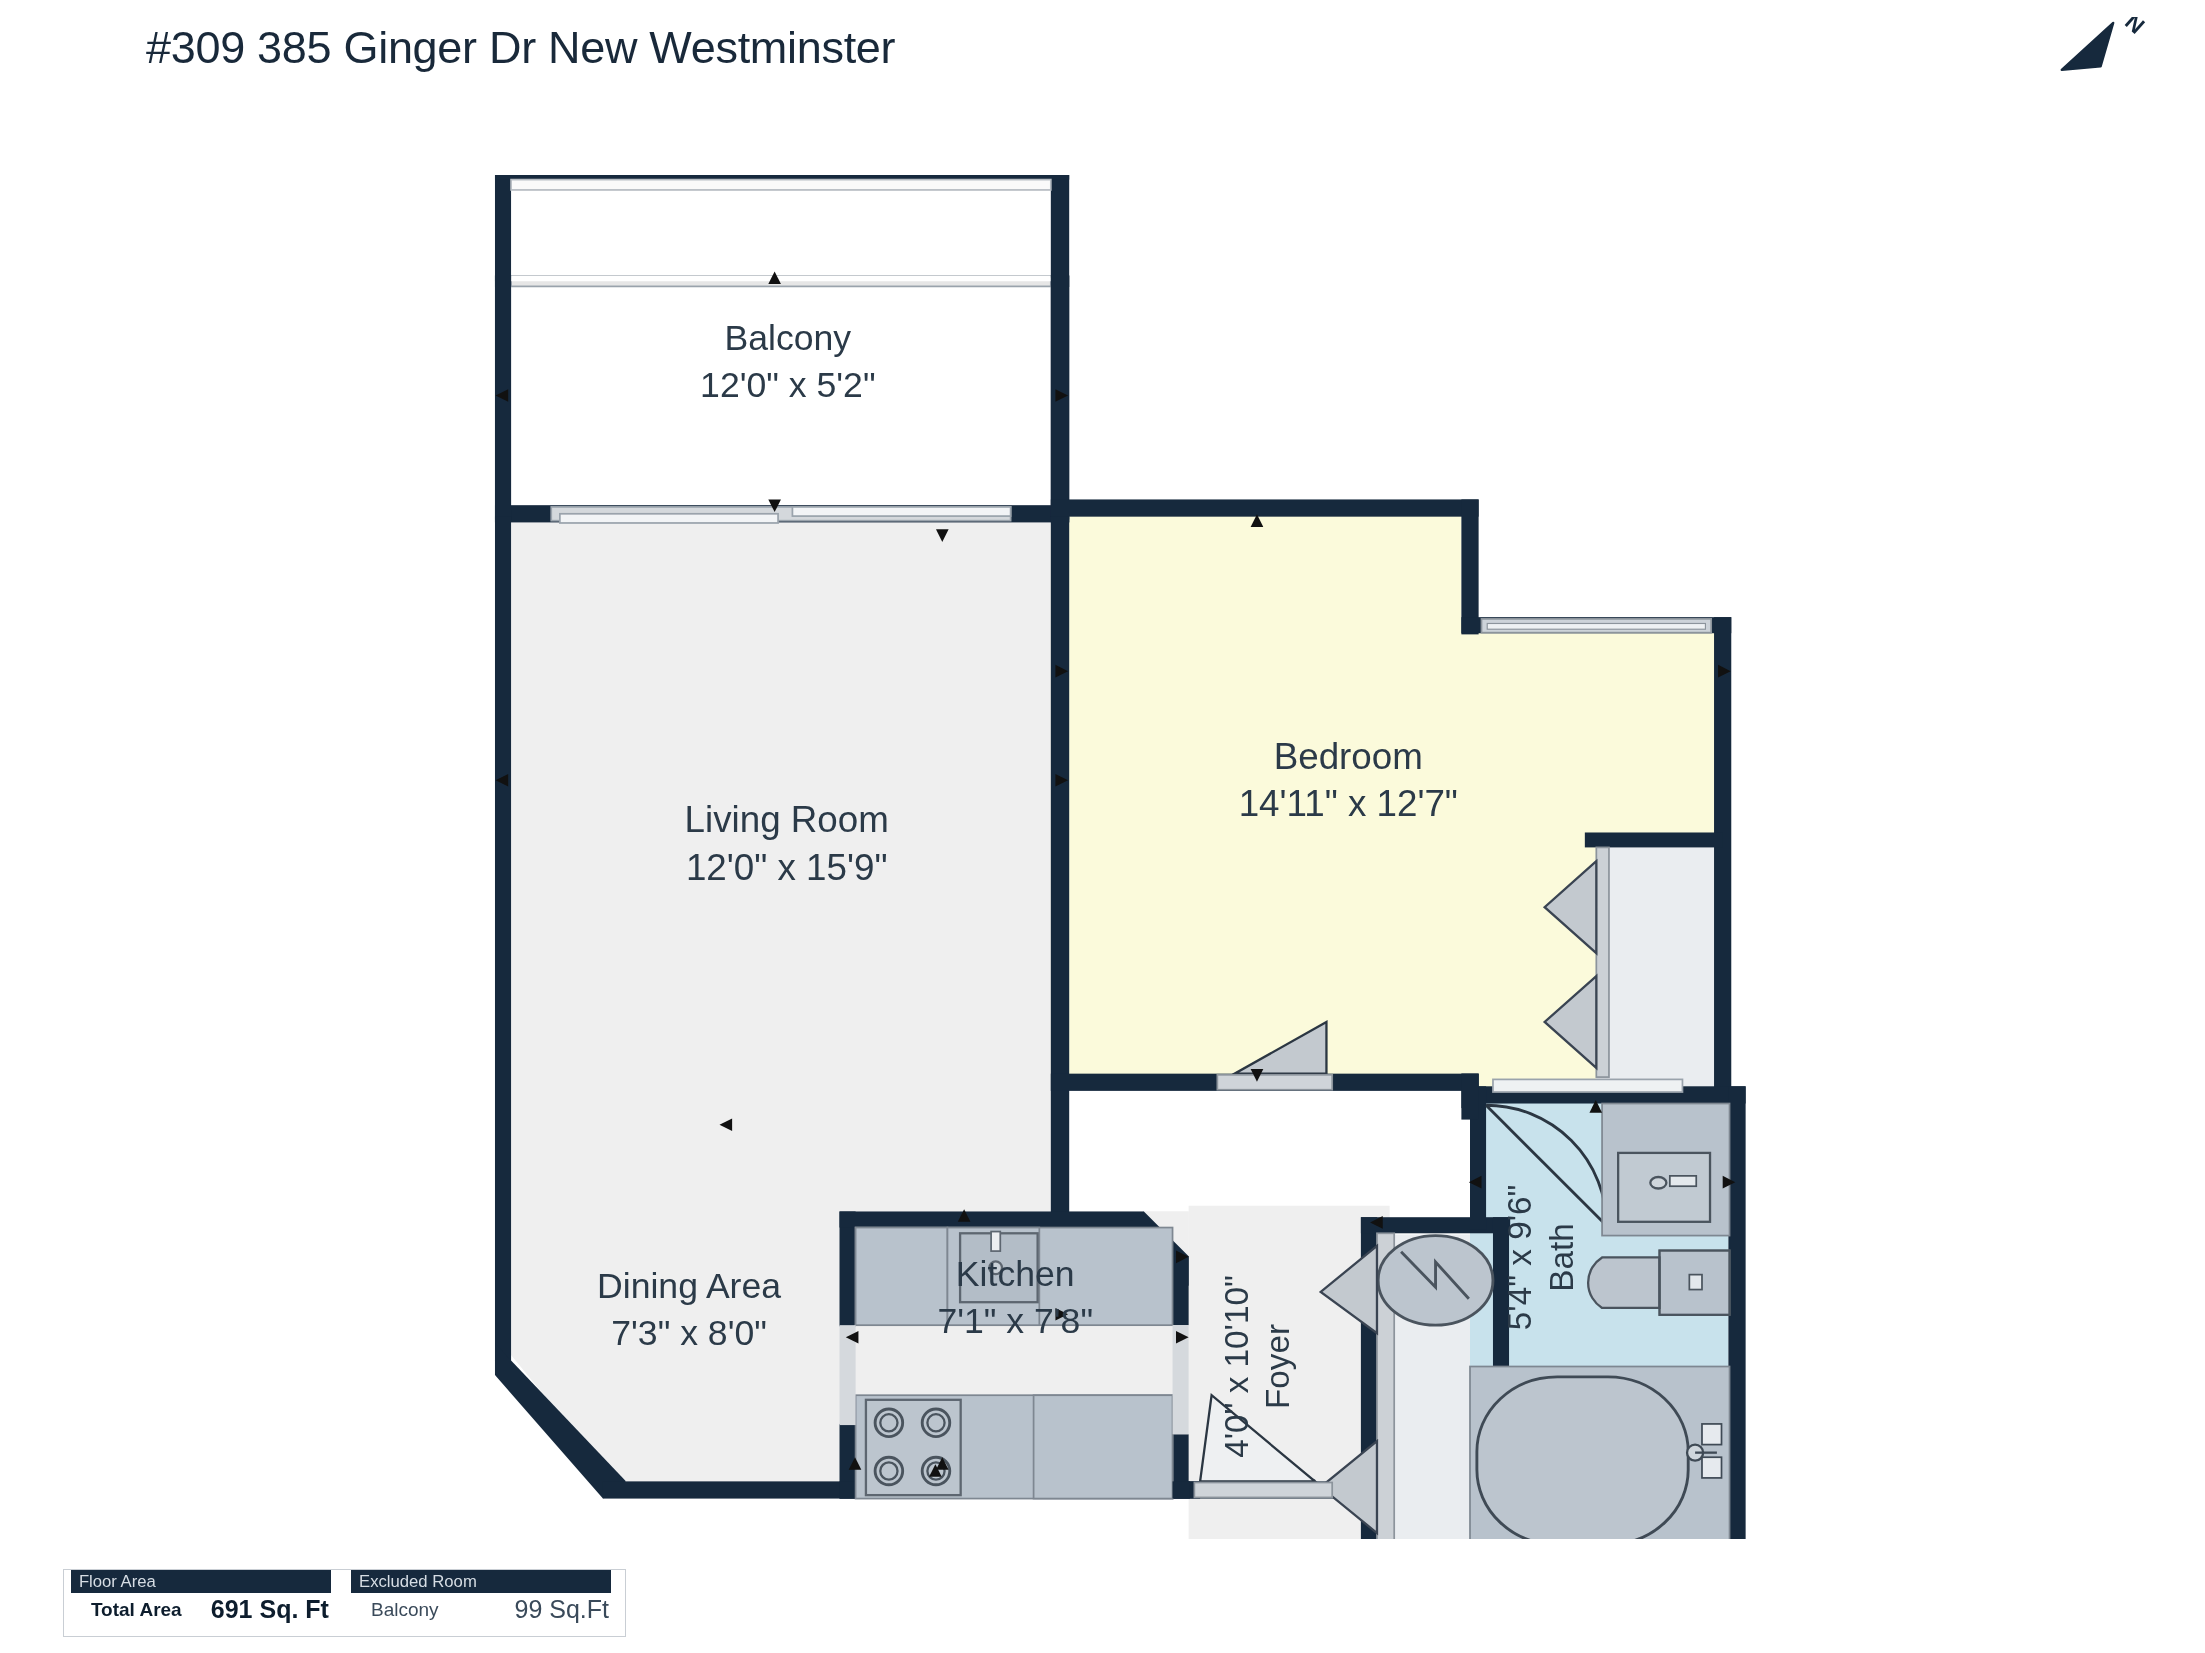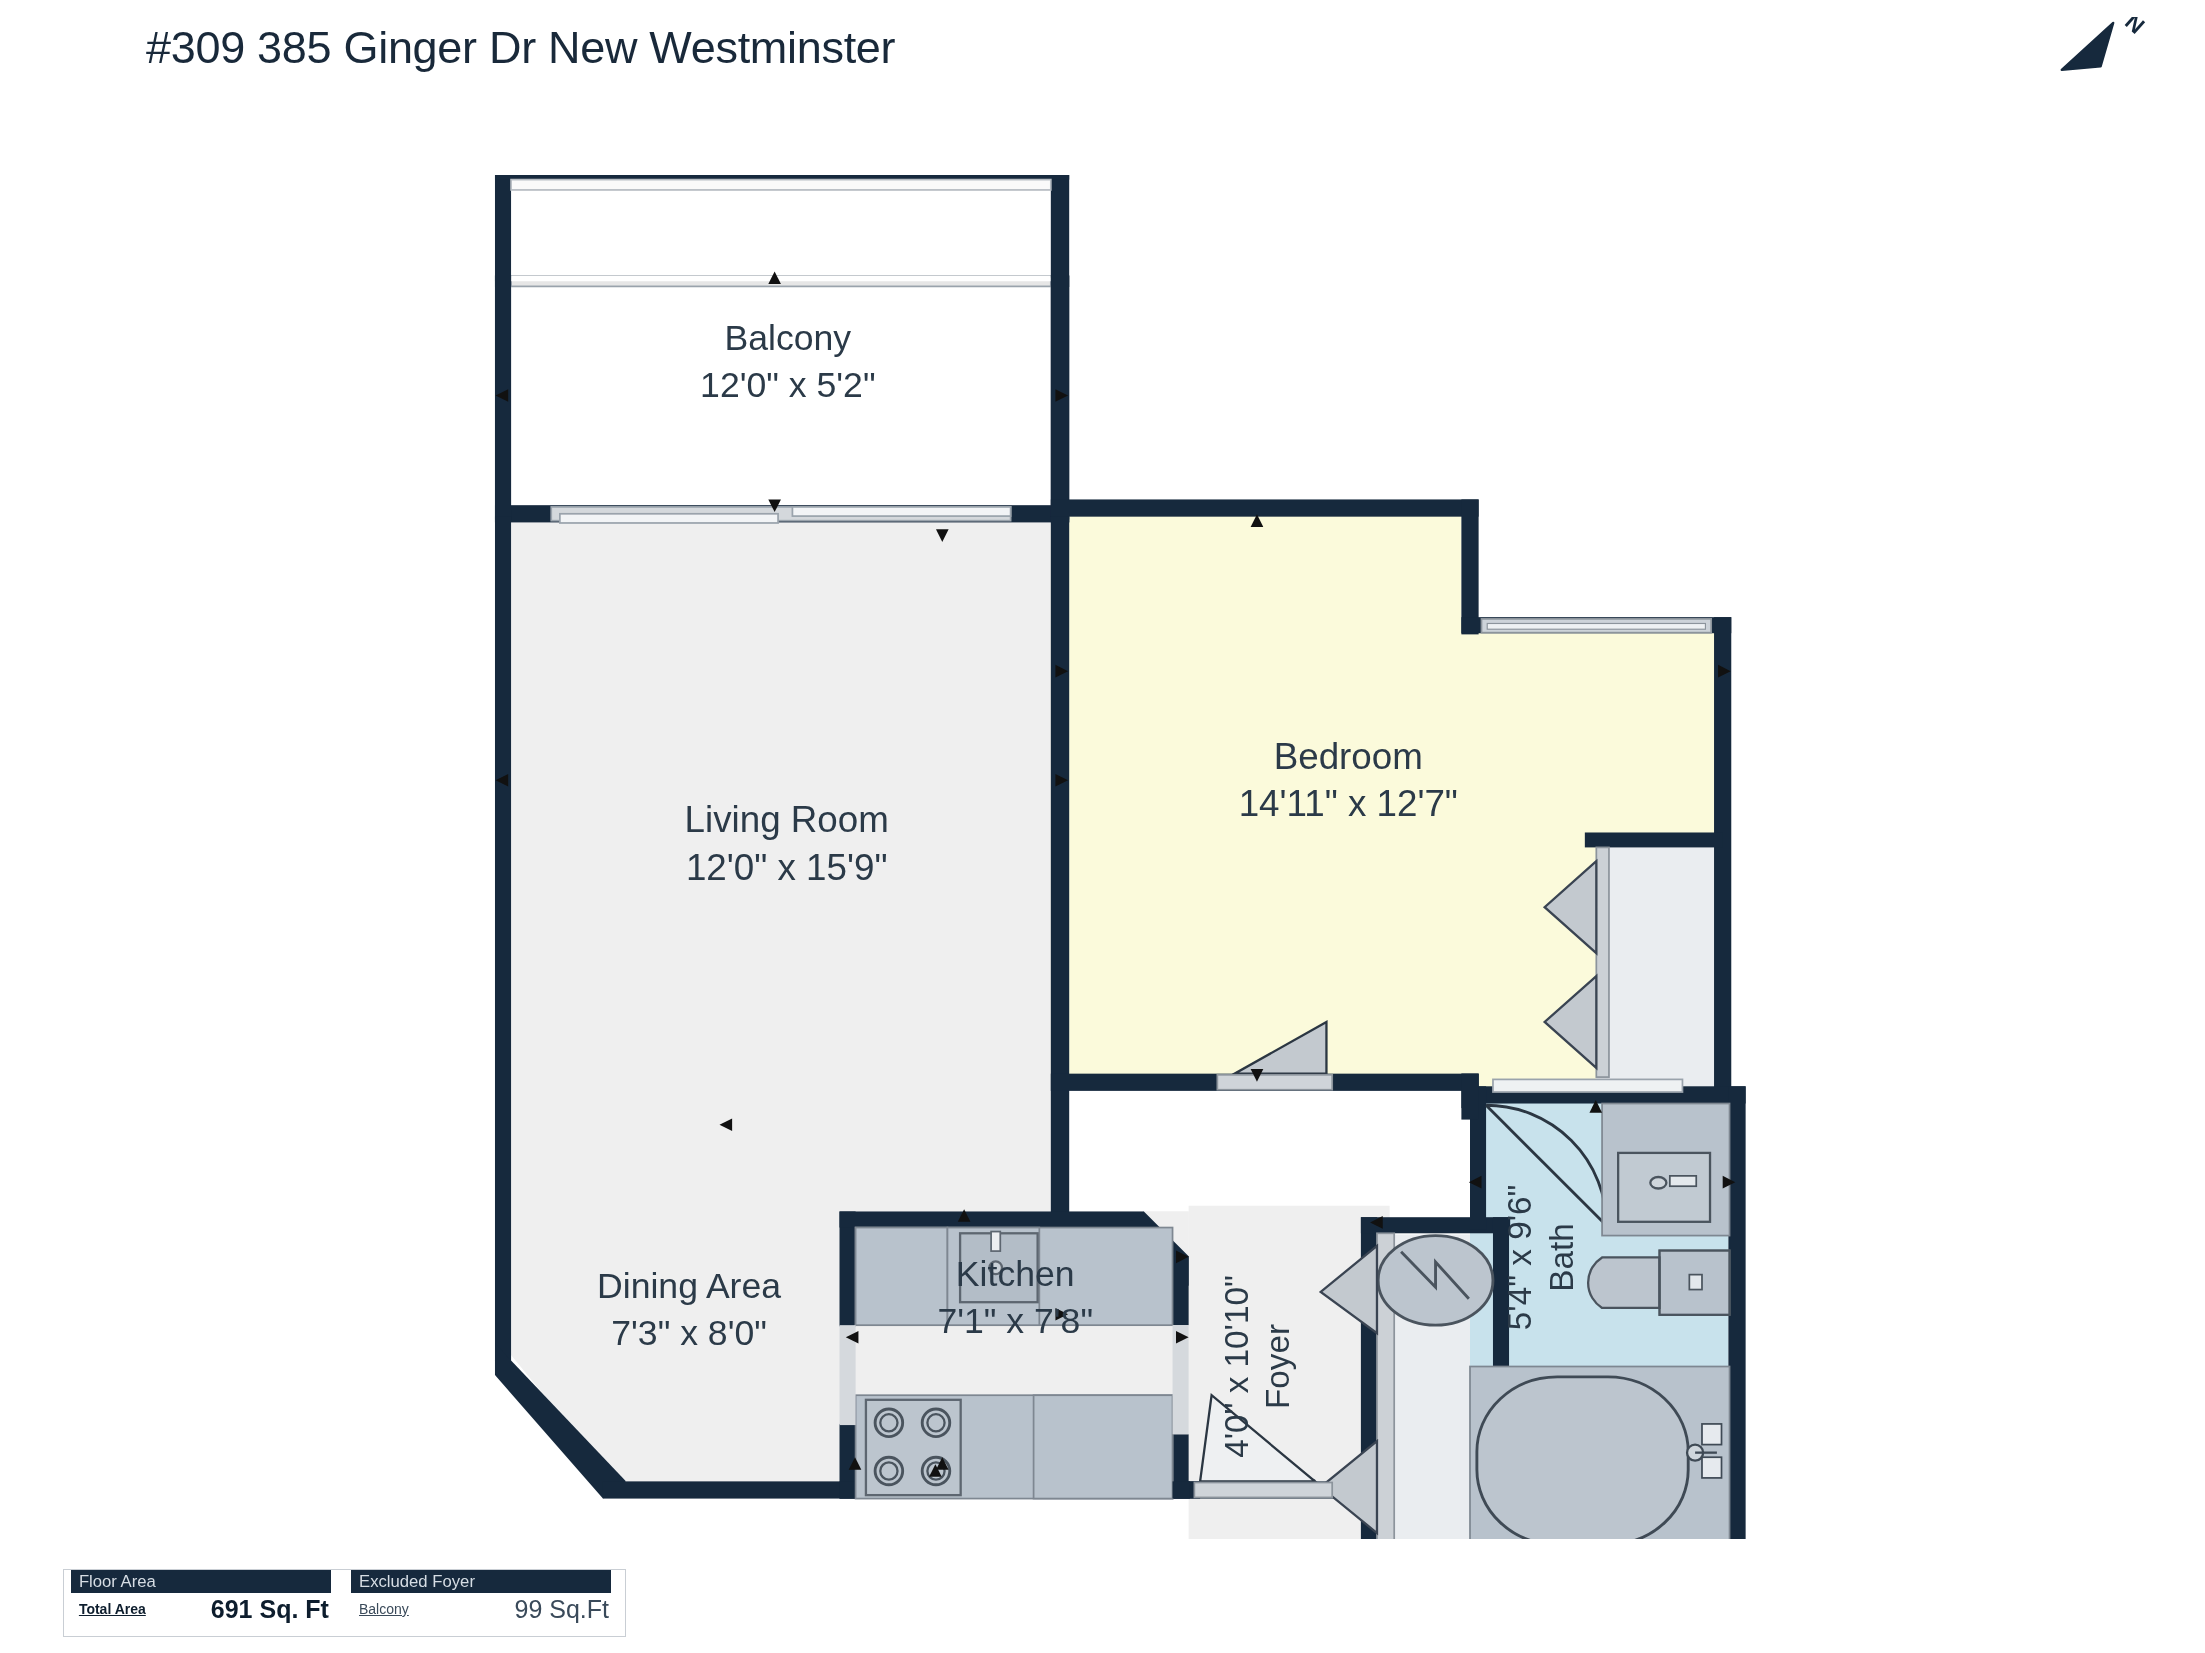--- a/index.html
+++ b/index.html
@@ -36,21 +36,21 @@
 
   
   #footer{position:absolute;left:0;top:1562px;width:1811px;height:92px;}
 
   #area-table{position:absolute;left:63px;top:6.9px;width:563px;height:68px;
      border:1.7px solid #c9ced4;background:#ffffff;box-sizing:border-box;}
   .area-col{position:absolute;top:0;height:100%;}
   .area-head{height:23px;background:#16293d;color:#d6dde4;
      font-size:16.7px;line-height:23px;padding-left:8px;box-sizing:border-box;}
   .area-row{height:33px;line-height:33px;position:relative;}
-  .area-k{position:absolute;left:8px;font-size:14px;text-decoration:underline;}
+  .area-k{position:absolute;left:20px;font-size:19px;}
   .area-v{position:absolute;right:2px;font-size:25px;}
   #col-floor{left:6.9px;width:260px;}
   #col-floor .area-k,#col-floor .area-v{font-weight:bold;color:#0d1d2d;}
   #col-excl{left:287px;width:260px;}
   #col-excl .area-k,#col-excl .area-v{color:#3a4a5a;}
 </style>
 </head>
 <body>
 
 <div id="header">
@@ -317,21 +317,21 @@
 
   <div id="area-table">
     <div class="area-col" id="col-floor">
       <div class="area-head">Floor Area</div>
       <div class="area-row">
         <span class="area-k">Total Area</span>
         <span class="area-v">691 Sq. Ft</span>
       </div>
     </div>
     <div class="area-col" id="col-excl">
-      <div class="area-head">Excluded Foyer</div>
+      <div class="area-head">Excluded Room</div>
       <div class="area-row">
         <span class="area-k">Balcony</span>
         <span class="area-v">99 Sq.Ft</span>
       </div>
     </div>
   </div>
 
 </div>
 
 

